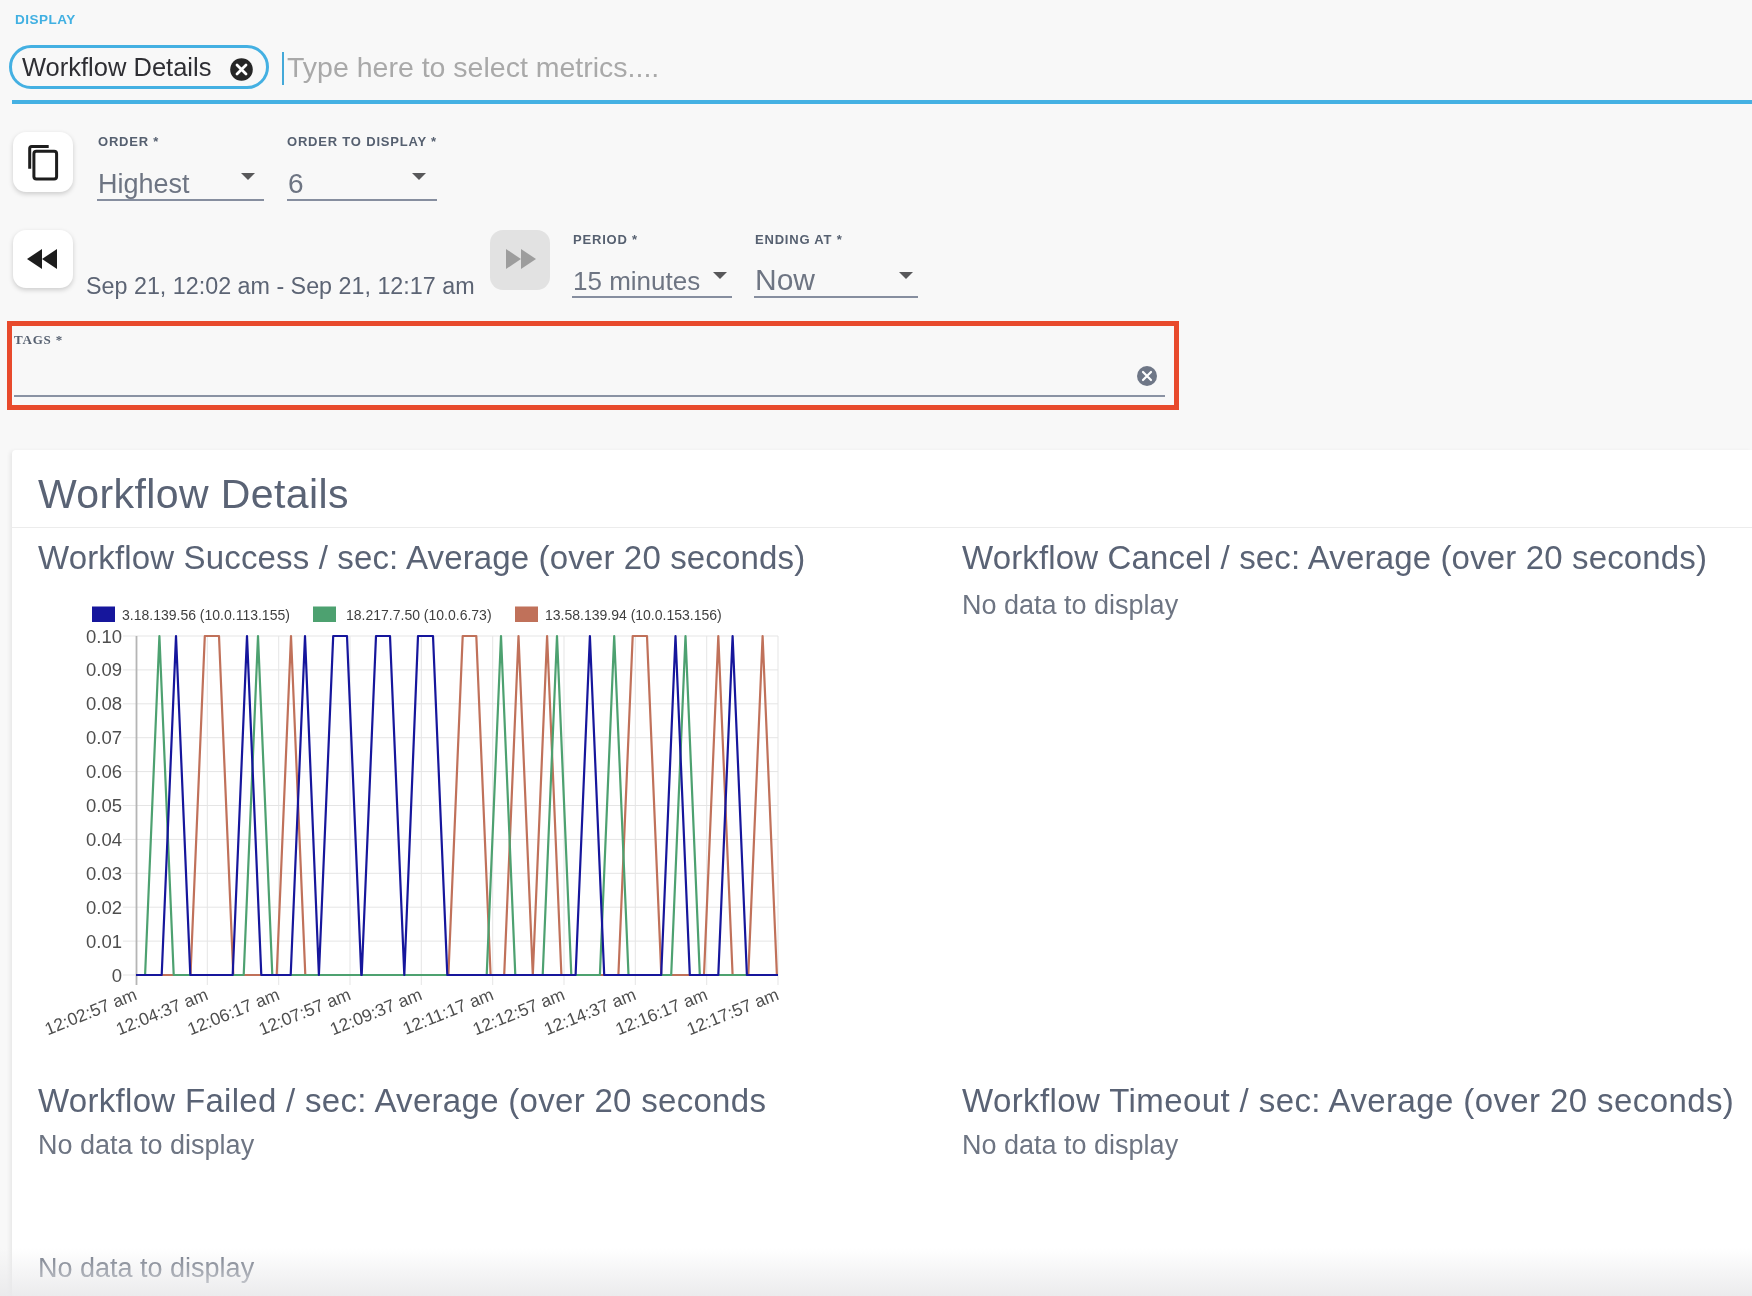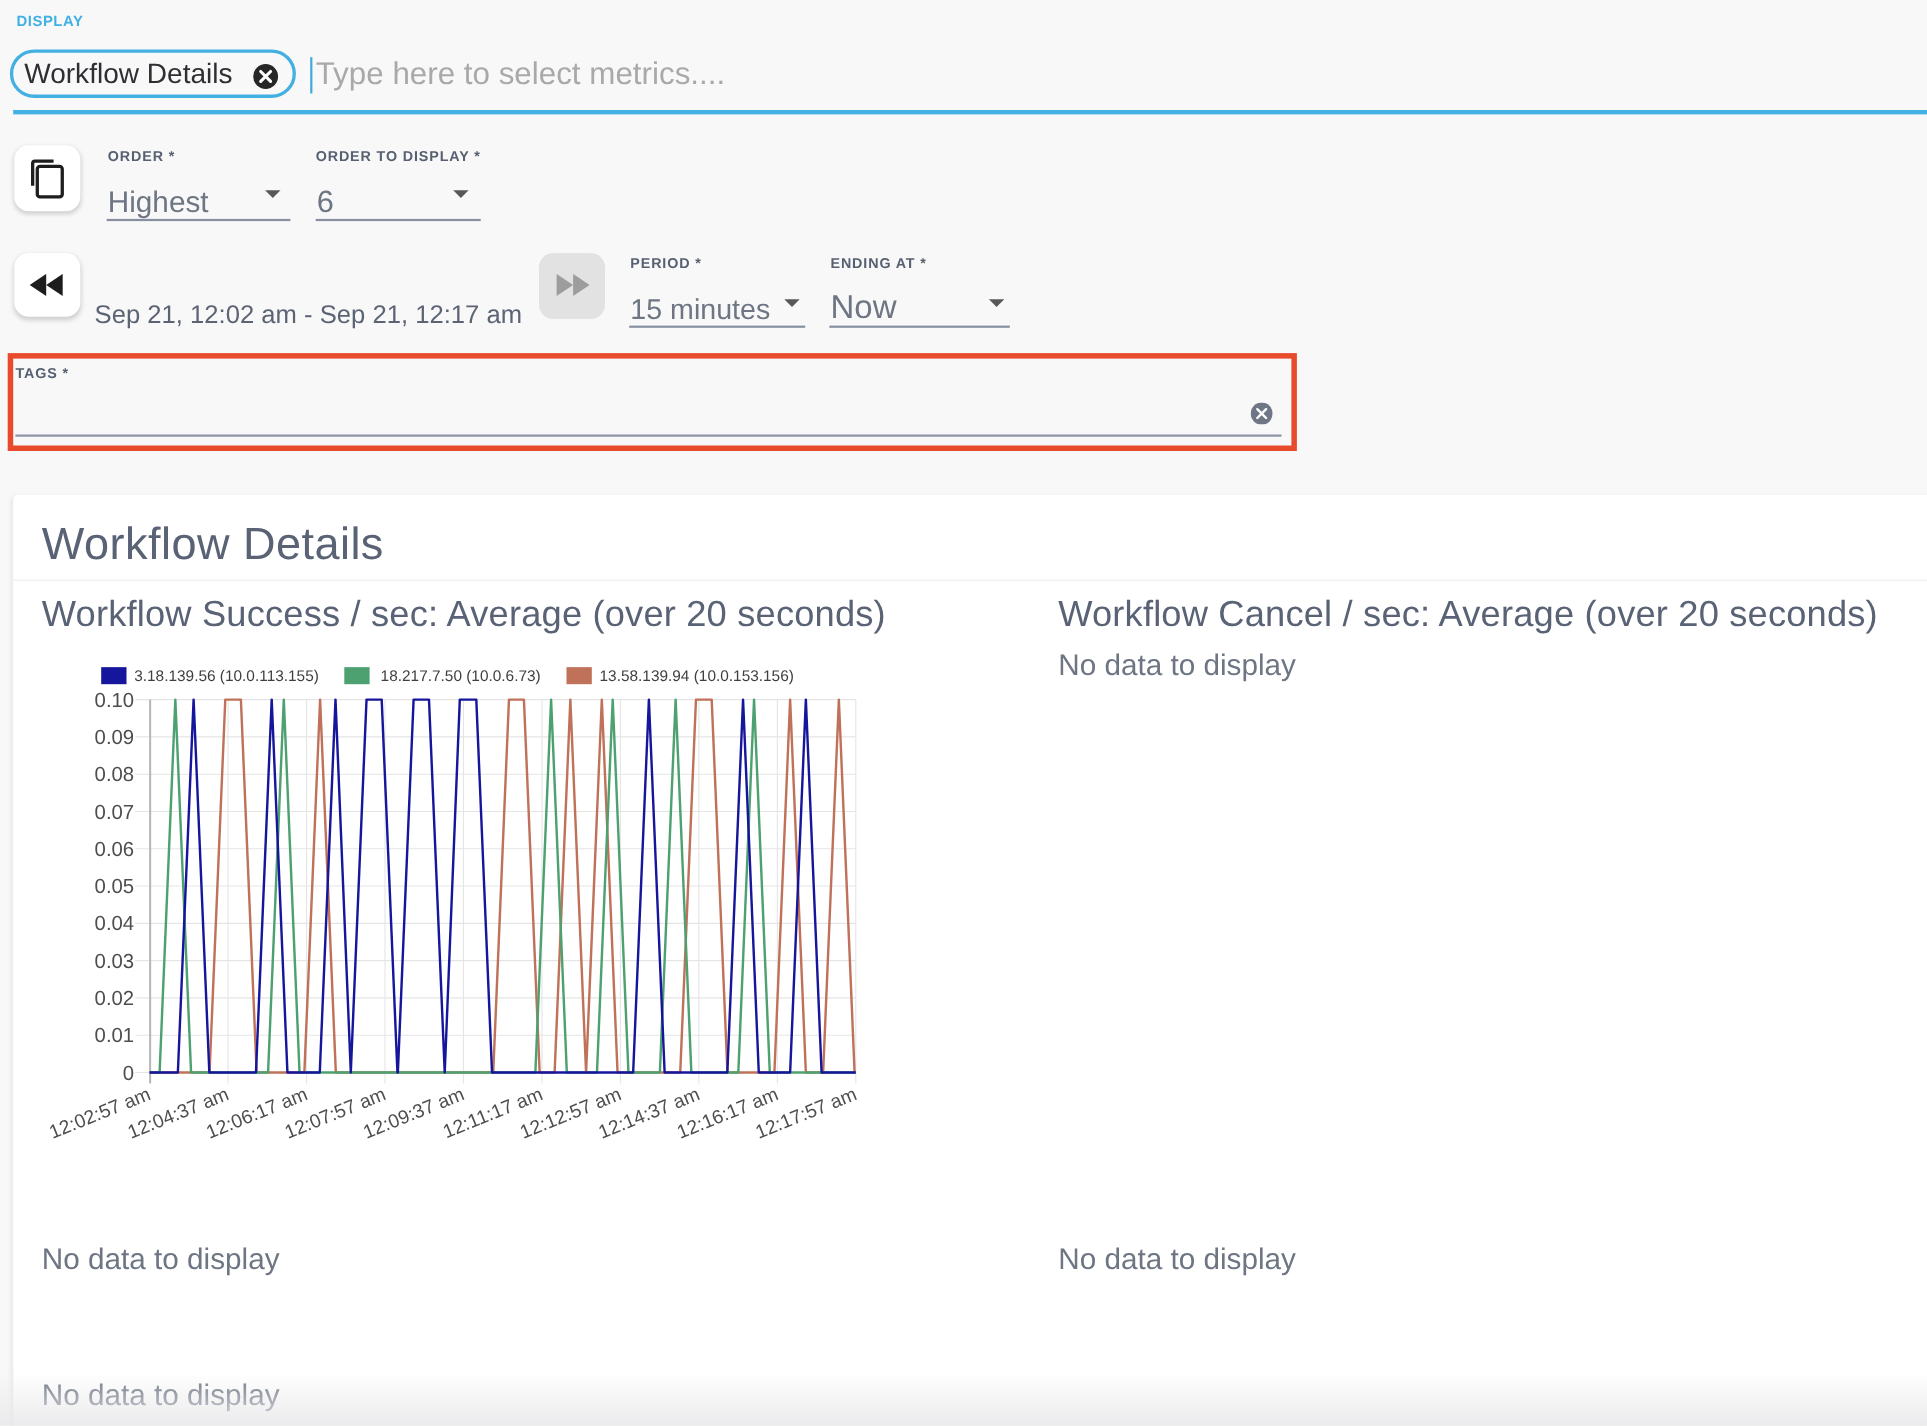--- a/index.html
+++ b/index.html
@@ -66,38 +66,40 @@
 <div class="abs val" style="left:573px; top:266px; font-size:26px;">15 minutes</div>
 <div class="abs caret" style="left:713px; top:272px;"></div>
 <div class="abs uline" style="left:572px; top:296px; width:160px;"></div>
 
 <div class="abs lbl" style="left:755px; top:232px;">ENDING AT *</div>
 <div class="abs val" style="left:755px; top:263px; font-size:30px;">Now</div>
 <div class="abs caret" style="left:899px; top:272px;"></div>
 <div class="abs uline" style="left:754px; top:296px; width:164px;"></div>
 
 <div class="abs" style="left:7px; top:321px; width:1172px; height:89px; border:5px solid #e84a2c;">
-  <div class="abs lbl" style="left:2px; top:6px;">TAGS *</div>
+  <div class="abs lbl" style="left:2px; top:6px;font-family:Liberation Serif, serif;">TAGS *</div>
   <svg class="abs" style="left:1125px; top:40px;" width="20" height="20" viewBox="0 0 20 20">
     <circle cx="10" cy="10" r="10" fill="#6f7787"></circle>
     <path d="M6 6 L14 14 M14 6 L6 14" stroke="#fff" stroke-width="2.2" stroke-linecap="round"></path>
   </svg>
   <div class="abs" style="left:2px; top:69px; width:1151px; height:2px; background:#8a92a3;"></div>
 </div>
 
 <div class="abs" style="left:12px; top:450px; width:1740px; height:846px; background:#fff; border-radius:4px 0 0 0; box-shadow:-2px 1px 4px rgba(0,0,0,0.07);">
   <div class="abs" style="left:26px; top:21px; font-size:41px; letter-spacing:0.4px; color:#5a6375;">Workflow Details</div>
   <div class="abs" style="left:0; top:77px; width:1740px; height:1px; background:#ececec;"></div>
 
   <div class="abs" style="left:26px; top:89px; font-size:33px; letter-spacing:0.15px; color:#5a6375;">Workflow Success / sec: Average (over 20 seconds)</div>
 
   <div class="abs" style="left:950px; top:89px; font-size:33px; letter-spacing:0.15px; color:#5a6375;">Workflow Cancel / sec: Average (over 20 seconds)</div>
   <div class="abs" style="left:950px; top:140px; font-size:27px; color:#6e7583;">No data to display</div>
 
+  <div class="abs" style="left:26px; top:632px; font-size:33px; letter-spacing:0.3px; color:#5a6375;">Workflow Failed / sec: Average (over 20 seconds</div>
   <div class="abs" style="left:26px; top:680px; font-size:27px; color:#6e7583;">No data to display</div>
+  <div class="abs" style="left:950px; top:632px; font-size:33px; letter-spacing:0.4px; color:#5a6375;">Workflow Timeout / sec: Average (over 20 seconds)</div>
   <div class="abs" style="left:950px; top:680px; font-size:27px; color:#6e7583;">No data to display</div>
   <div class="abs" style="left:26px; top:803px; font-size:27px; color:#6e7583;">No data to display</div>
 </div>
 
 <svg class="abs" style="left:0; top:590px;" width="810" height="475" viewBox="0 0 810 475" font-family="Liberation Sans, sans-serif">
 
   <g font-size="14" fill="#3f3f3f">
     <rect x="92" y="16.5" width="23" height="15.5" fill="#16169c"></rect>
     <text x="122" y="29.5">3.18.139.56 (10.0.113.155)</text>
     <rect x="313" y="16.5" width="23" height="15.5" fill="#4da170"></rect>

